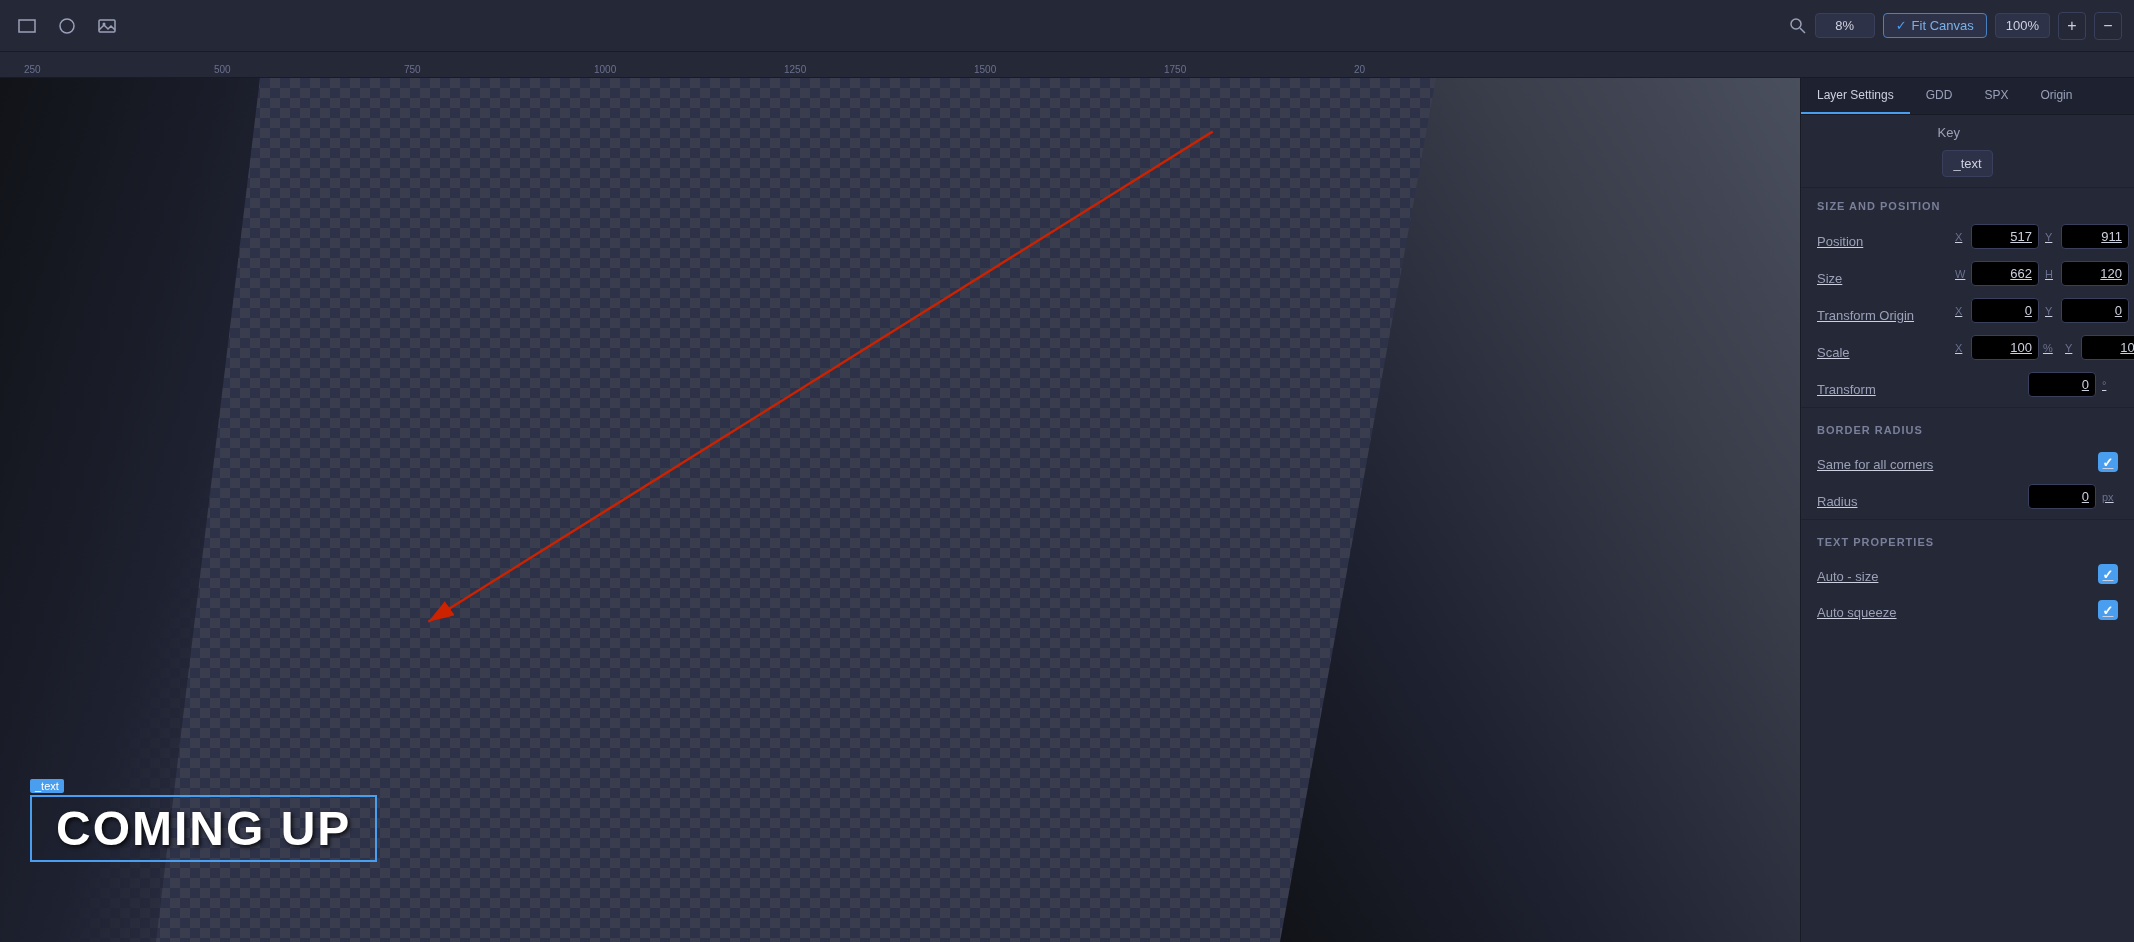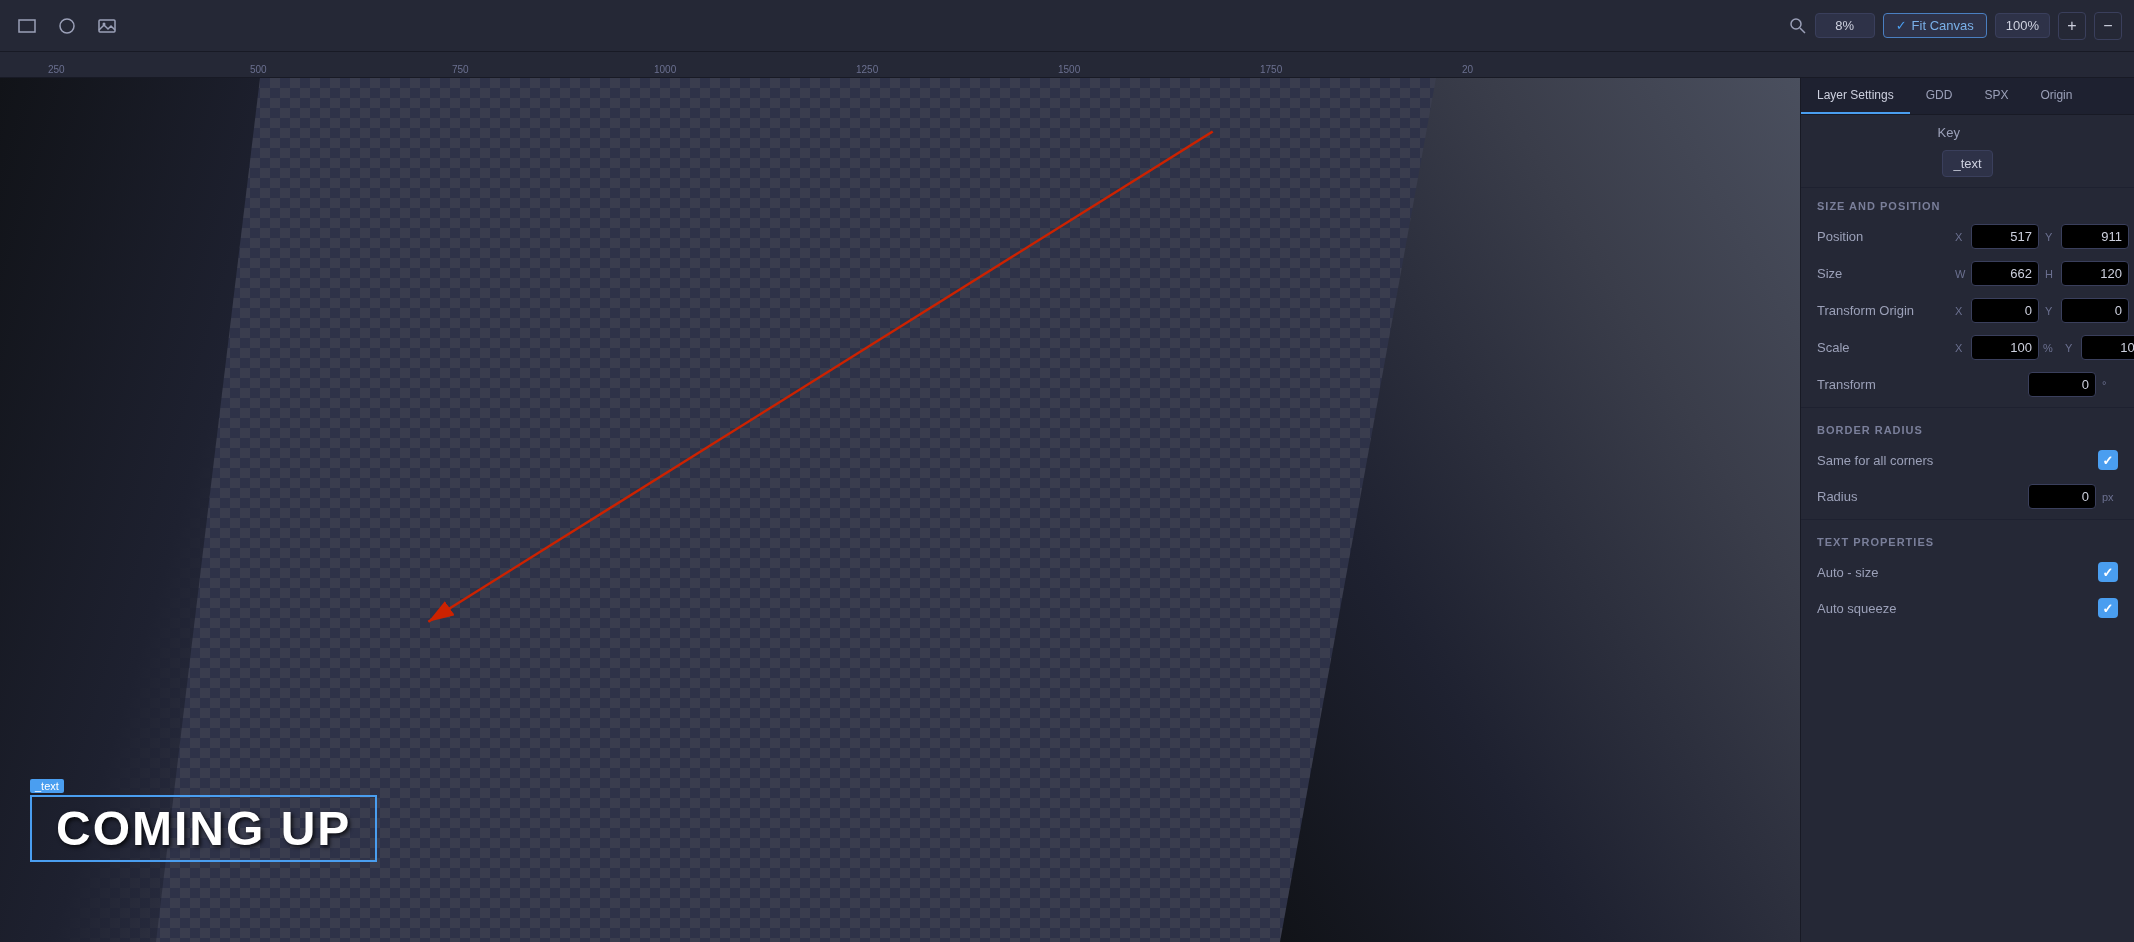--- a/index.html
+++ b/index.html
@@ -96,22 +96,22 @@
       border-bottom: 1px solid #181a25;
       display: flex;
       align-items: flex-end;
       flex-shrink: 0;
       position: relative;
       overflow: hidden;
     }
     .ruler-content {
       display: flex;
       align-items: flex-end;
-      padding-left: 46px;
-      gap: 12px;
+      padding-left: 22px;
+      gap: 0;
       font-size: 10px;
       color: #6b7090;
     }
     .ruler-mark {
       display: inline-flex;
       align-items: flex-end;
       padding-bottom: 2px;
     }
     .ruler-mark span {
       width: 190px;
@@ -272,24 +272,25 @@
       font-size: 11px;
       font-weight: 700;
       color: #7a7f9a;
       letter-spacing: 1px;
       text-transform: uppercase;
     }
 
     
     .prop-row {
       display: flex;
-      align-items: center;
+      align-items: flex-end;
       padding: 6px 16px;
       gap: 8px;
       min-height: 36px;
+      text-decoration: underline;
     }
     .prop-label {
       color: #9ba0b8;
       font-size: 13px;
       width: 130px;
       flex-shrink: 0;
     }
     .prop-fields {
       display: flex;
       align-items: center;

